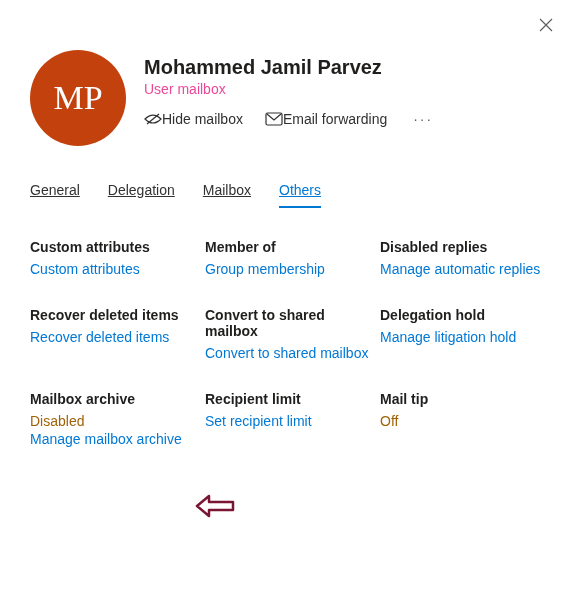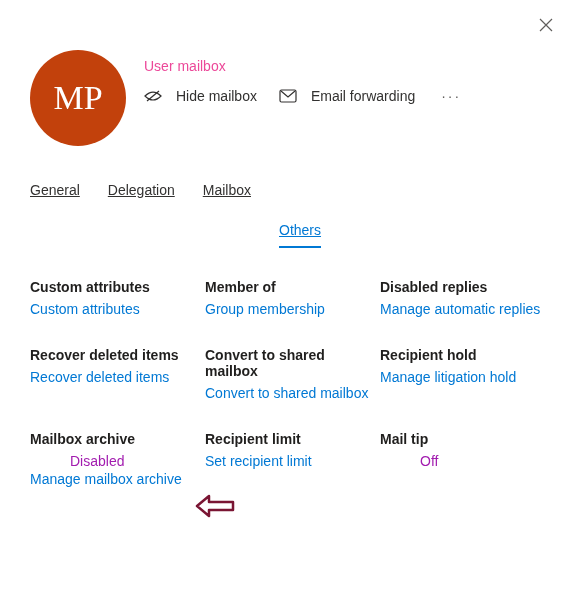--- a/index.html
+++ b/index.html
@@ -52,21 +52,21 @@
   }
   .actions {
     display: flex;
     align-items: center;
     gap: 22px;
     margin-top: 14px;
   }
   .action {
     display: flex;
     align-items: center;
-    gap: 14px;
+    gap: 0;
     color: #323130;
     cursor: pointer;
     font-size: 14px;
   }
   .action svg { flex-shrink: 0; }
   .more-dots { letter-spacing: 2px; color: #605e5c; cursor: pointer; padding: 0 4px;}
   .tabs {
     display: flex;
     gap: 28px;
     margin-top: 30px;
@@ -76,21 +76,20 @@
     font-size: 14px;
     color: #323130;
     padding: 6px 0 10px 0;
     cursor: pointer;
     position: relative;
     text-decoration: underline;
   }
   .tab.active {
     color: #0078d4;
     font-weight: 400;
-    margin-top: 40px;
   }
   .tab.active::after {
     content: "";
     position: absolute;
     left: 0; right: 0; bottom: 0;
     height: 2px;
     background: #0078d4;
   }
   .grid {
     display: grid;
@@ -100,23 +99,22 @@
     margin-top: 30px;
   }
   .cell-title {
     font-size: 14px;
     font-weight: 700;
     color: #201f1e;
     margin-bottom: 6px;
   }
   .cell-status {
     font-size: 14px;
-    color: #a21caf;
+    color: #a16207;
     margin-bottom: 2px;
-    margin-left: 40px;
   }
   .link {
     font-size: 14px;
     color: #0078d4;
     cursor: pointer;
   }
   .arrow-annot {
     position: absolute;
     left: 195px;
     top: 494px;
@@ -127,20 +125,21 @@
 
 <div class="close-btn">
   <svg width="14" height="14" viewBox="0 0 14 14">
       <path d="M1 1 L13 13 M13 1 L1 13" stroke="#605e5c" stroke-width="1.2" fill="none"></path>
     </svg>
 </div>
 
 <div class="header">
   <div class="avatar">MP</div>
   <div class="header-info">
+    <div class="display-name">Mohammed Jamil Parvez</div>
     <div class="subtitle">User mailbox</div>
     <div class="actions">
       <div class="action">
         <svg width="18" height="14" viewBox="0 0 18 14">
             <path d="M1 7 Q9 -1 17 7 Q9 15 1 7 Z" fill="none" stroke="#323130" stroke-width="1.2"></path>
             <path d="M3 12 L15 2" stroke="#323130" stroke-width="1.2"></path>
           </svg>
         <span>Hide mailbox</span>
       </div>
       <div class="action">
@@ -183,21 +182,21 @@
     <div class="cell-title">Recover deleted items</div>
     <div class="link">Recover deleted items</div>
   </div>
 
   <div>
     <div class="cell-title">Convert to shared mailbox</div>
     <div class="link">Convert to shared mailbox</div>
   </div>
 
   <div>
-    <div class="cell-title">Recipient hold</div>
+    <div class="cell-title">Delegation hold</div>
     <div class="link">Manage litigation hold</div>
   </div>
 
   <div>
     <div class="cell-title">Mailbox archive</div>
     <div class="cell-status">Disabled</div>
     <div class="link">Manage mailbox archive</div>
   </div>
 
   <div>

